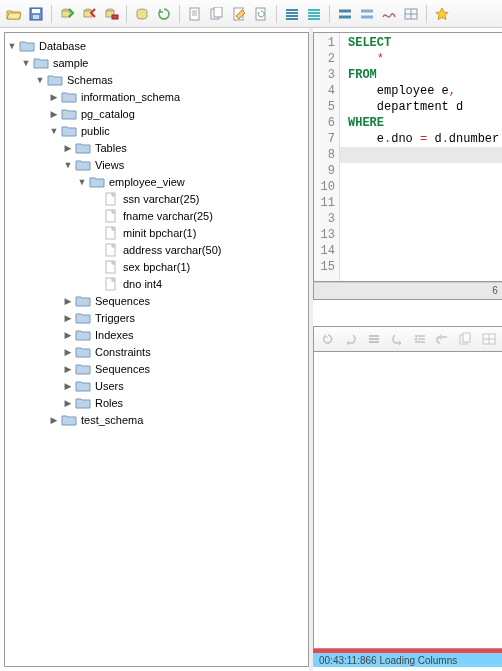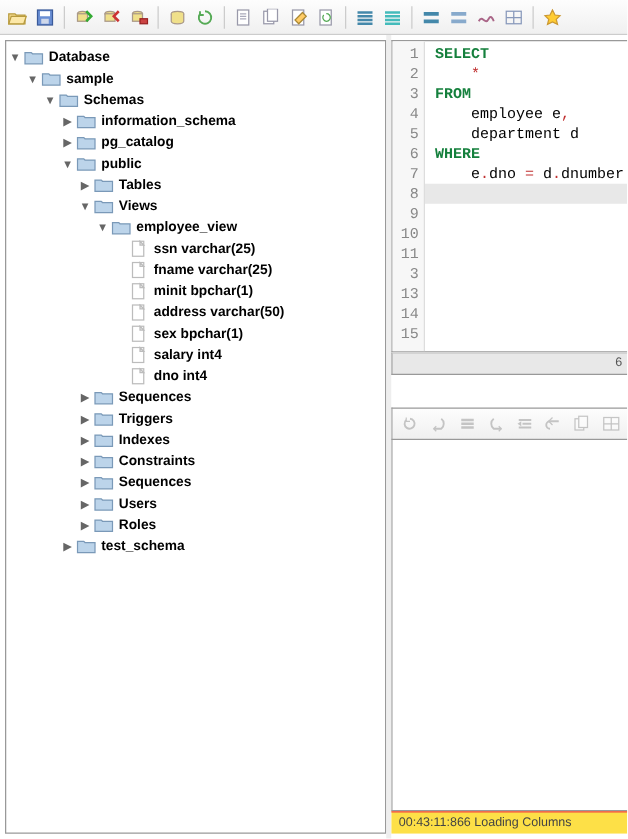--- a/index.html
+++ b/index.html
@@ -120,22 +120,22 @@
 .results-toolbar .tb-btn { opacity: 0.45; }
 .results-body {
   flex: 1;
   background: #fff;
   border: 1px solid #999;
   border-top: none;
   border-right: none;
 }
 .status {
   height: 18px;
-  background: #fde047;
-  border-top: 1px solid #ef4444;
+  background: #7dd3fc;
+  border-top: 4px solid #ef4444;
   font-size: 10px;
   color: #444;
   display: flex;
   align-items: center;
   padding: 0 6px;
 }
 
 .tree { list-style: none; }
 .tree li { white-space: nowrap; }
 .node {
@@ -154,21 +154,21 @@
   cursor: pointer;
 }
 .twisty.none { visibility: hidden; }
 .icon {
   width: 16px; height: 14px;
   margin-right: 4px;
   display: inline-flex;
   align-items: center;
   justify-content: center;
 }
-.node-label { color: #000; font-weight: bold; }
+.node-label { color: #000; }
 .indent-0 { padding-left: 2px; }
 .indent-1 { padding-left: 16px; }
 .indent-2 { padding-left: 30px; }
 .indent-3 { padding-left: 44px; }
 .indent-4 { padding-left: 58px; }
 .indent-5 { padding-left: 72px; }
 .indent-6 { padding-left: 86px; }
 svg { display: block; }
 </style>
 </head>
@@ -443,32 +443,20 @@
         <li>
           <div class="node indent-6">
             <span class="twisty none"></span>
             <span class="icon">
               <svg width="16" height="14" viewBox="0 0 16 14">
                 <rect x="3" y="1" width="9" height="12" fill="#fff" stroke="#bcbcbc"></rect>
                 <path d="M9 1l3 3H9z" fill="#e8e8e8" stroke="#bcbcbc"></path>
               </svg>
             </span>
             <span class="node-label">sex bpchar(1)</span>
-          </div>
-        </li>
-        <li>
-          <div class="node indent-6">
-            <span class="twisty none"></span>
-            <span class="icon">
-              <svg width="16" height="14" viewBox="0 0 16 14">
-                <rect x="3" y="1" width="9" height="12" fill="#fff" stroke="#bcbcbc"></rect>
-                <path d="M9 1l3 3H9z" fill="#e8e8e8" stroke="#bcbcbc"></path>
-              </svg>
-            </span>
-            <span class="node-label">salary int4</span>
           </div>
         </li>
         <li>
           <div class="node indent-6">
             <span class="twisty none"></span>
             <span class="icon">
               <svg width="16" height="14" viewBox="0 0 16 14">
                 <rect x="3" y="1" width="9" height="12" fill="#fff" stroke="#bcbcbc"></rect>
                 <path d="M9 1l3 3H9z" fill="#e8e8e8" stroke="#bcbcbc"></path>
               </svg>

